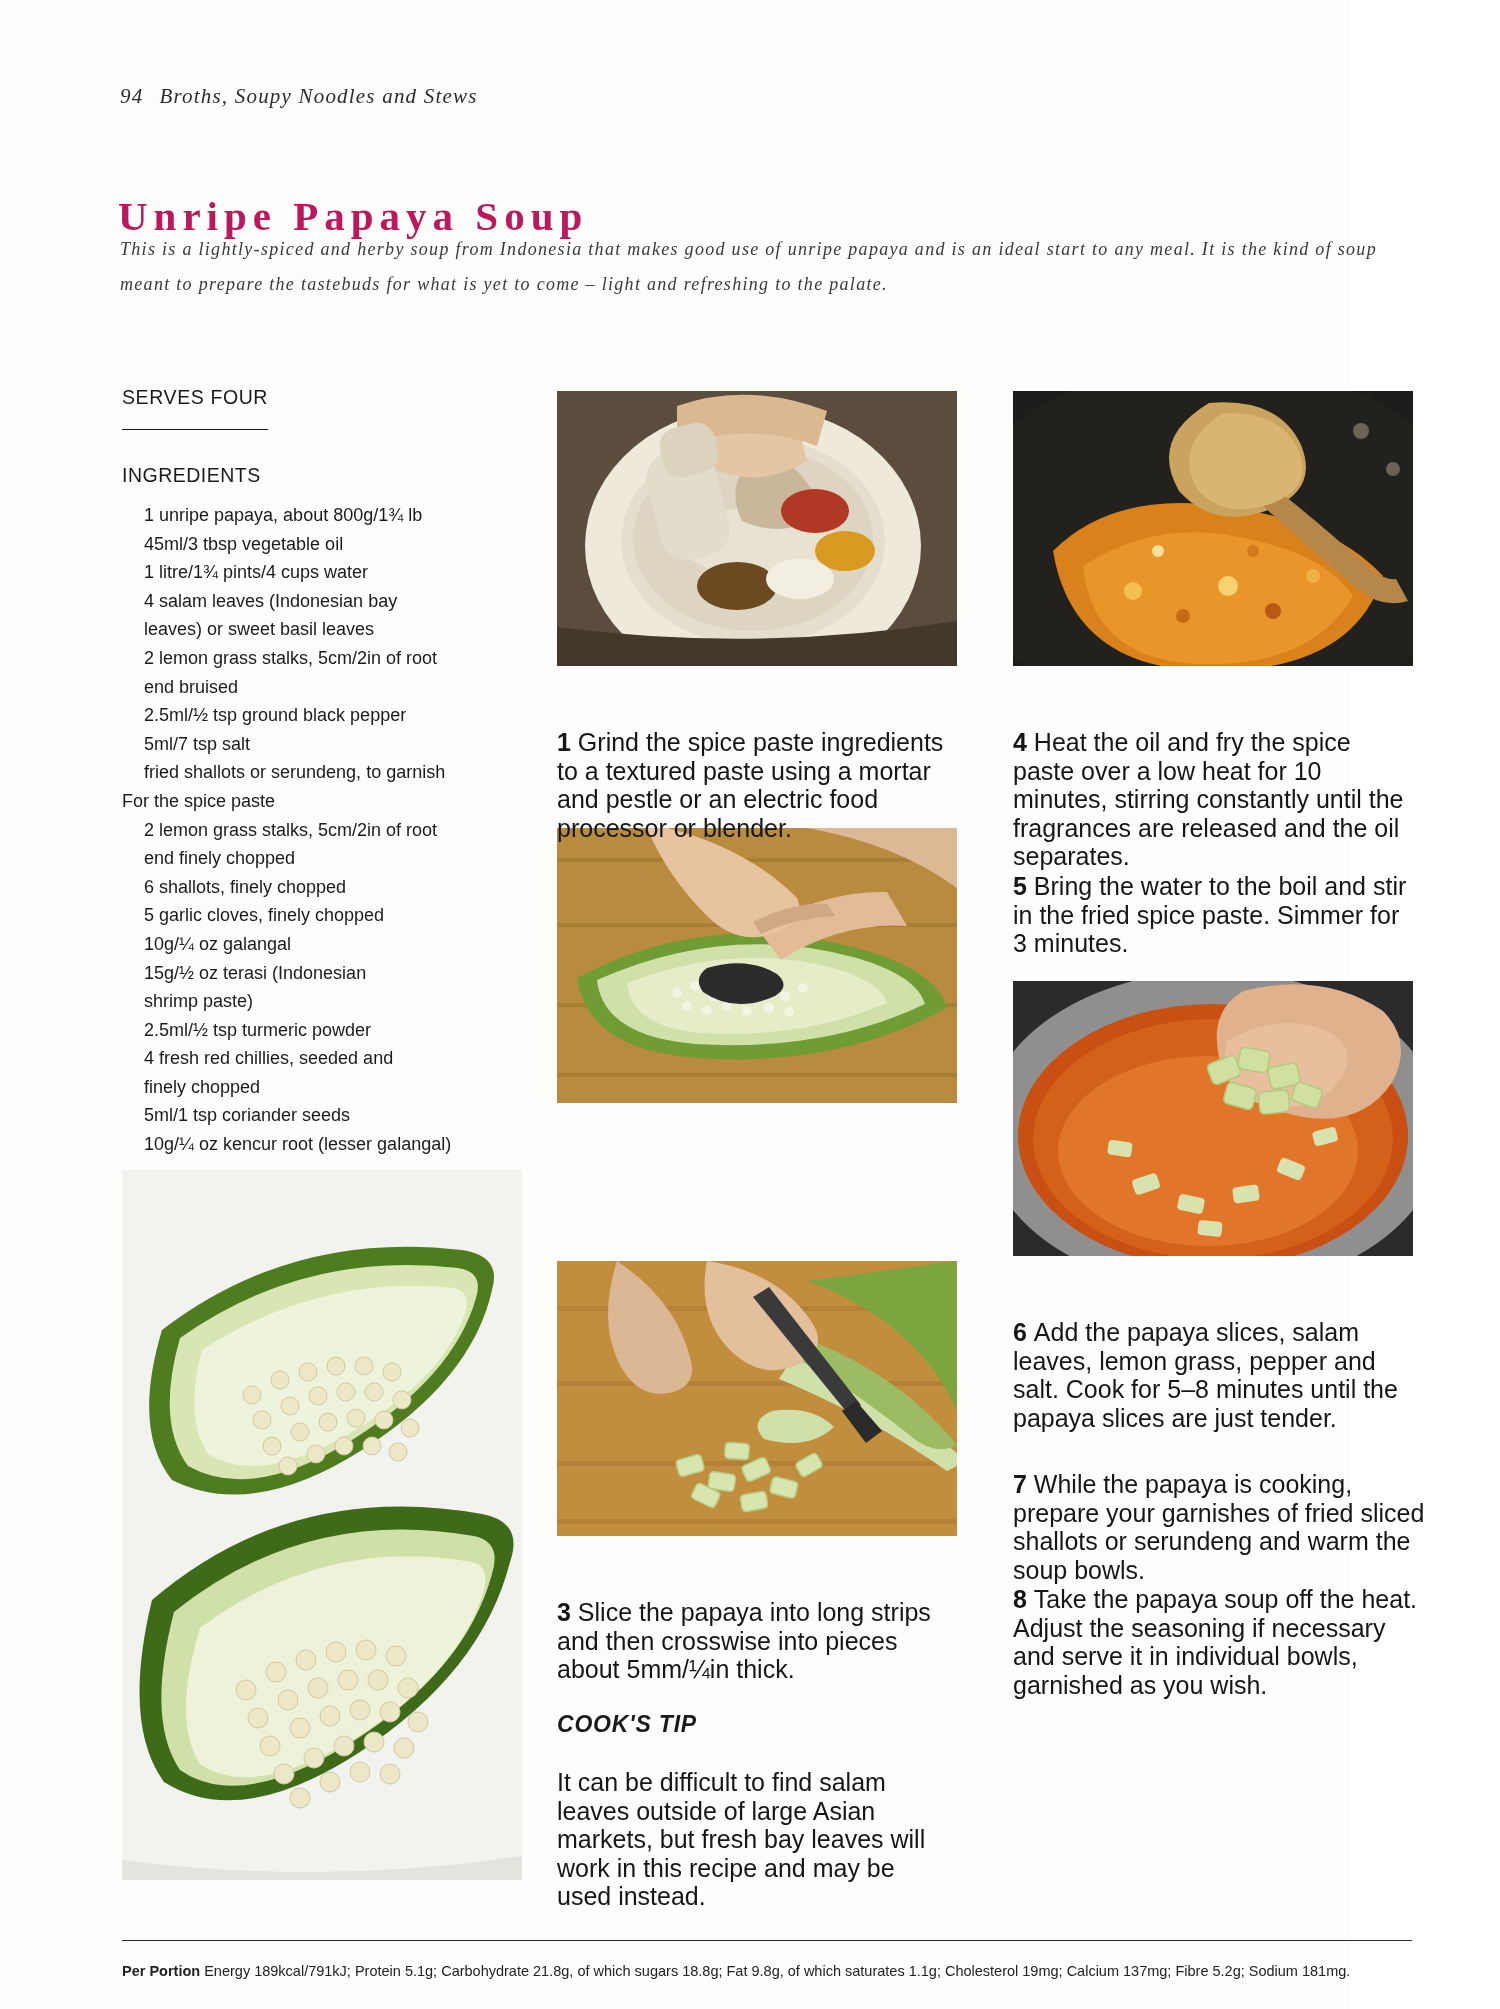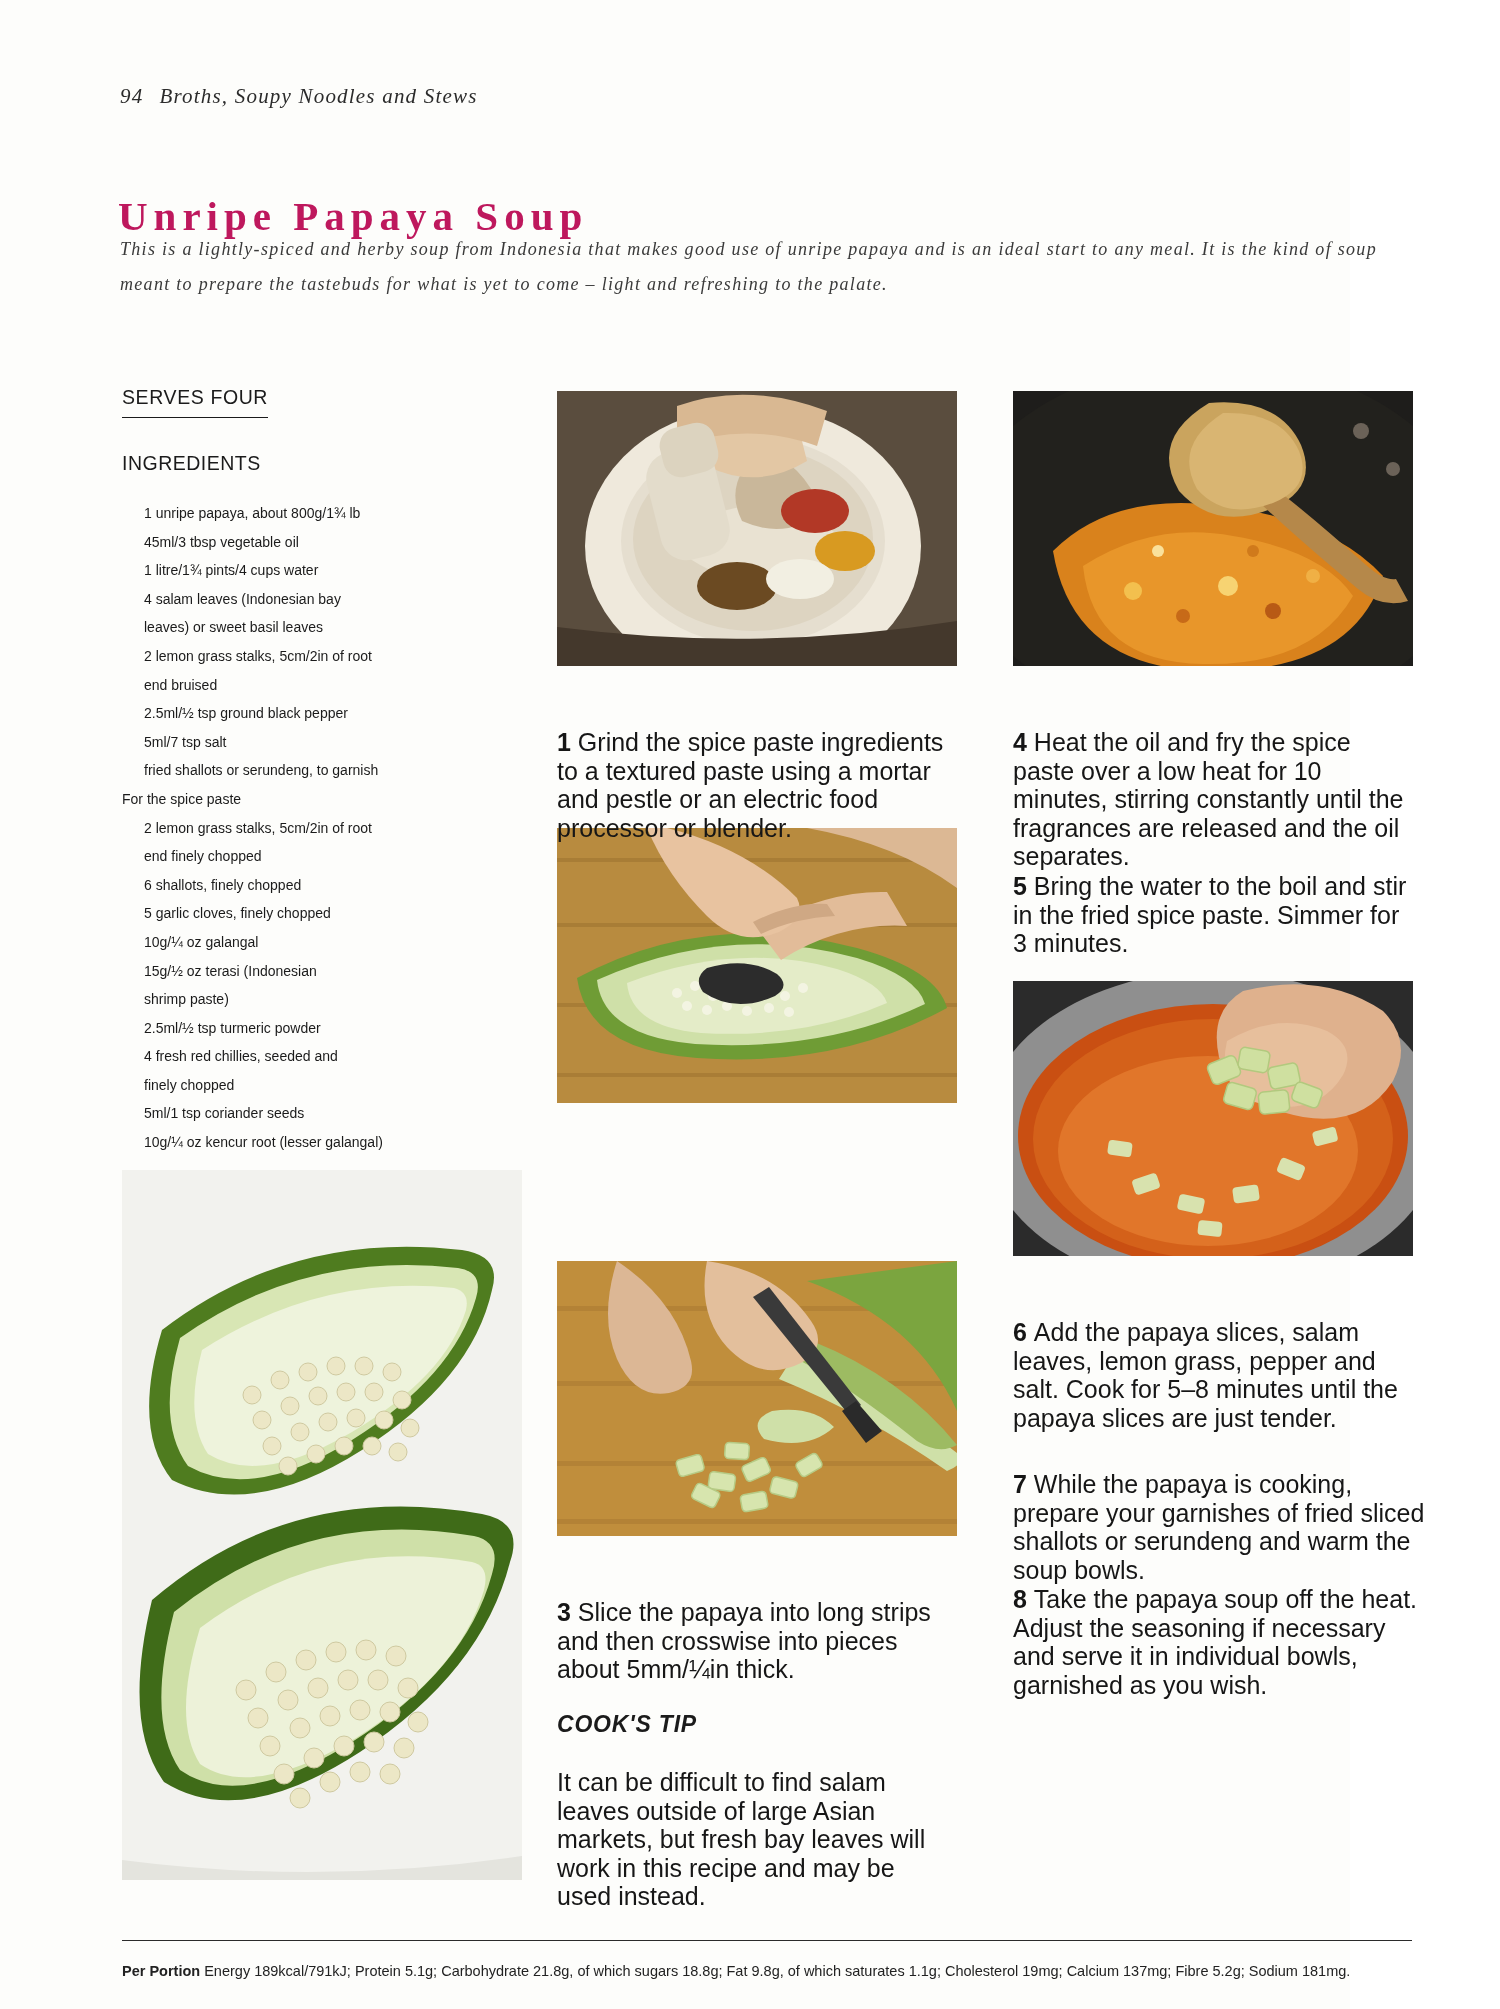--- a/index.html
+++ b/index.html
@@ -64,34 +64,34 @@
   
   .col-left {
     position: absolute;
     left: 122px;
     top: 386px;
     width: 420px;
   }
   .serves {
     font-size: 19.5px;
     letter-spacing: 0.6px;
-    padding-bottom: 8px;
+    padding-bottom: 20px;
     border-bottom: 1.5px solid #1b1b1b;
     display: inline-block;
   }
   .ing-head {
     margin-top: 34px;
     font-size: 19.5px;
     letter-spacing: 0.5px;
   }
   .ing-list {
-    margin: 24px 0 0 0;
+    margin: 14px 0 0 0;
     padding: 0;
     list-style: none;
-    font-size: 14px;
+    font-size: 18px;
     line-height: 28.6px;
   }
   .ing-list li { text-indent: 0; }
   .ing-list li.ind { padding-left: 22px; }
   .ing-list li.sub { padding-left: 0; }
 
   
   .img {
     position: absolute;
     overflow: hidden;

